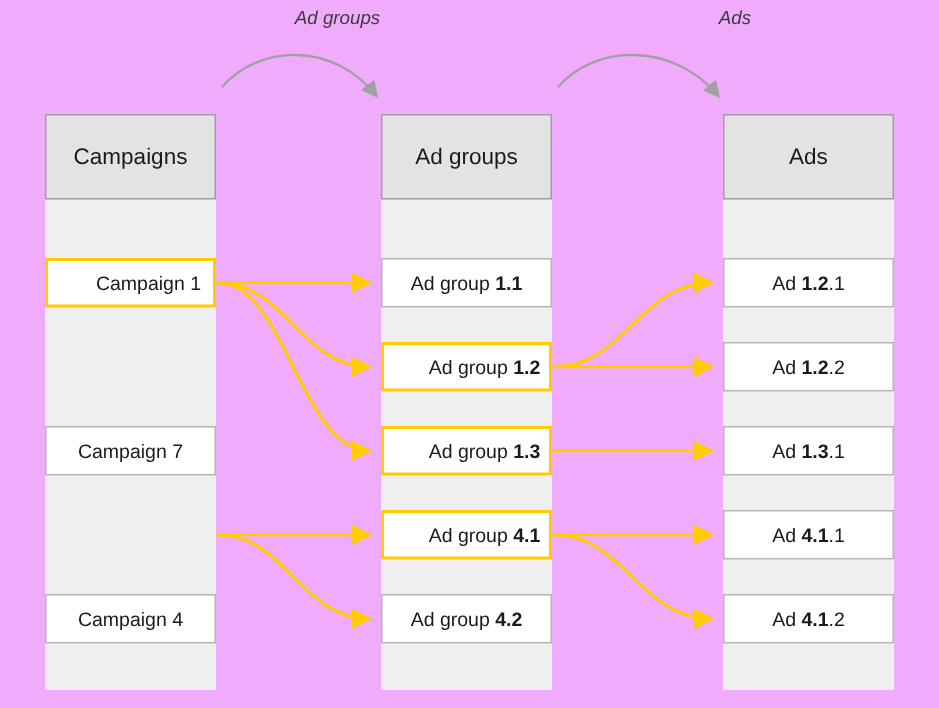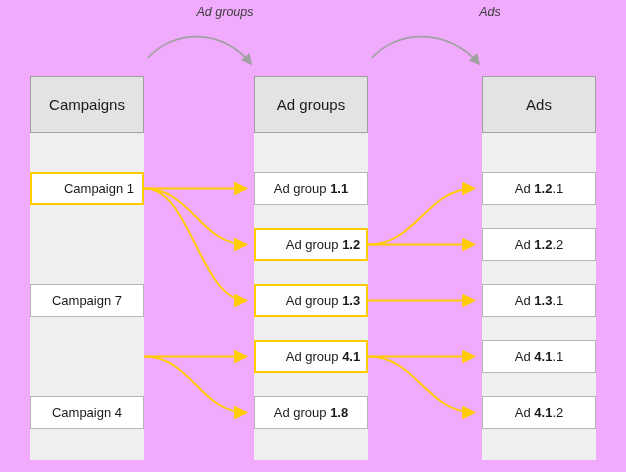--- a/index.html
+++ b/index.html
@@ -93,21 +93,21 @@
     <div class="row r4"><span>Campaign 4</span></div>
   </div>
 
   <div class="column col-adgroups">
     <div class="band"></div>
     <div class="header-box">Ad groups</div>
     <div class="row r0"><span>Ad group </span><b>1.1</b></div>
     <div class="row r1 highlighted"><span>Ad group </span><b>1.2</b></div>
     <div class="row r2 highlighted"><span>Ad group </span><b>1.3</b></div>
     <div class="row r3 highlighted"><span>Ad group </span><b>4.1</b></div>
-    <div class="row r4"><span>Ad group </span><b>1.8</b></div>
+    <div class="row r4"><span>Ad group </span><b>4.2</b></div>
   </div>
 
   <div class="column col-ads">
     <div class="band"></div>
     <div class="header-box">Ads</div>
     <div class="row r0"><span>Ad </span><b>1.2</b><span>.1</span></div>
     <div class="row r1"><span>Ad </span><b>1.2</b><span>.2</span></div>
     <div class="row r2"><span>Ad </span><b>1.3</b><span>.1</span></div>
     <div class="row r3"><span>Ad </span><b>4.1</b><span>.1</span></div>
     <div class="row r4"><span>Ad </span><b>4.1</b><span>.2</span></div>

